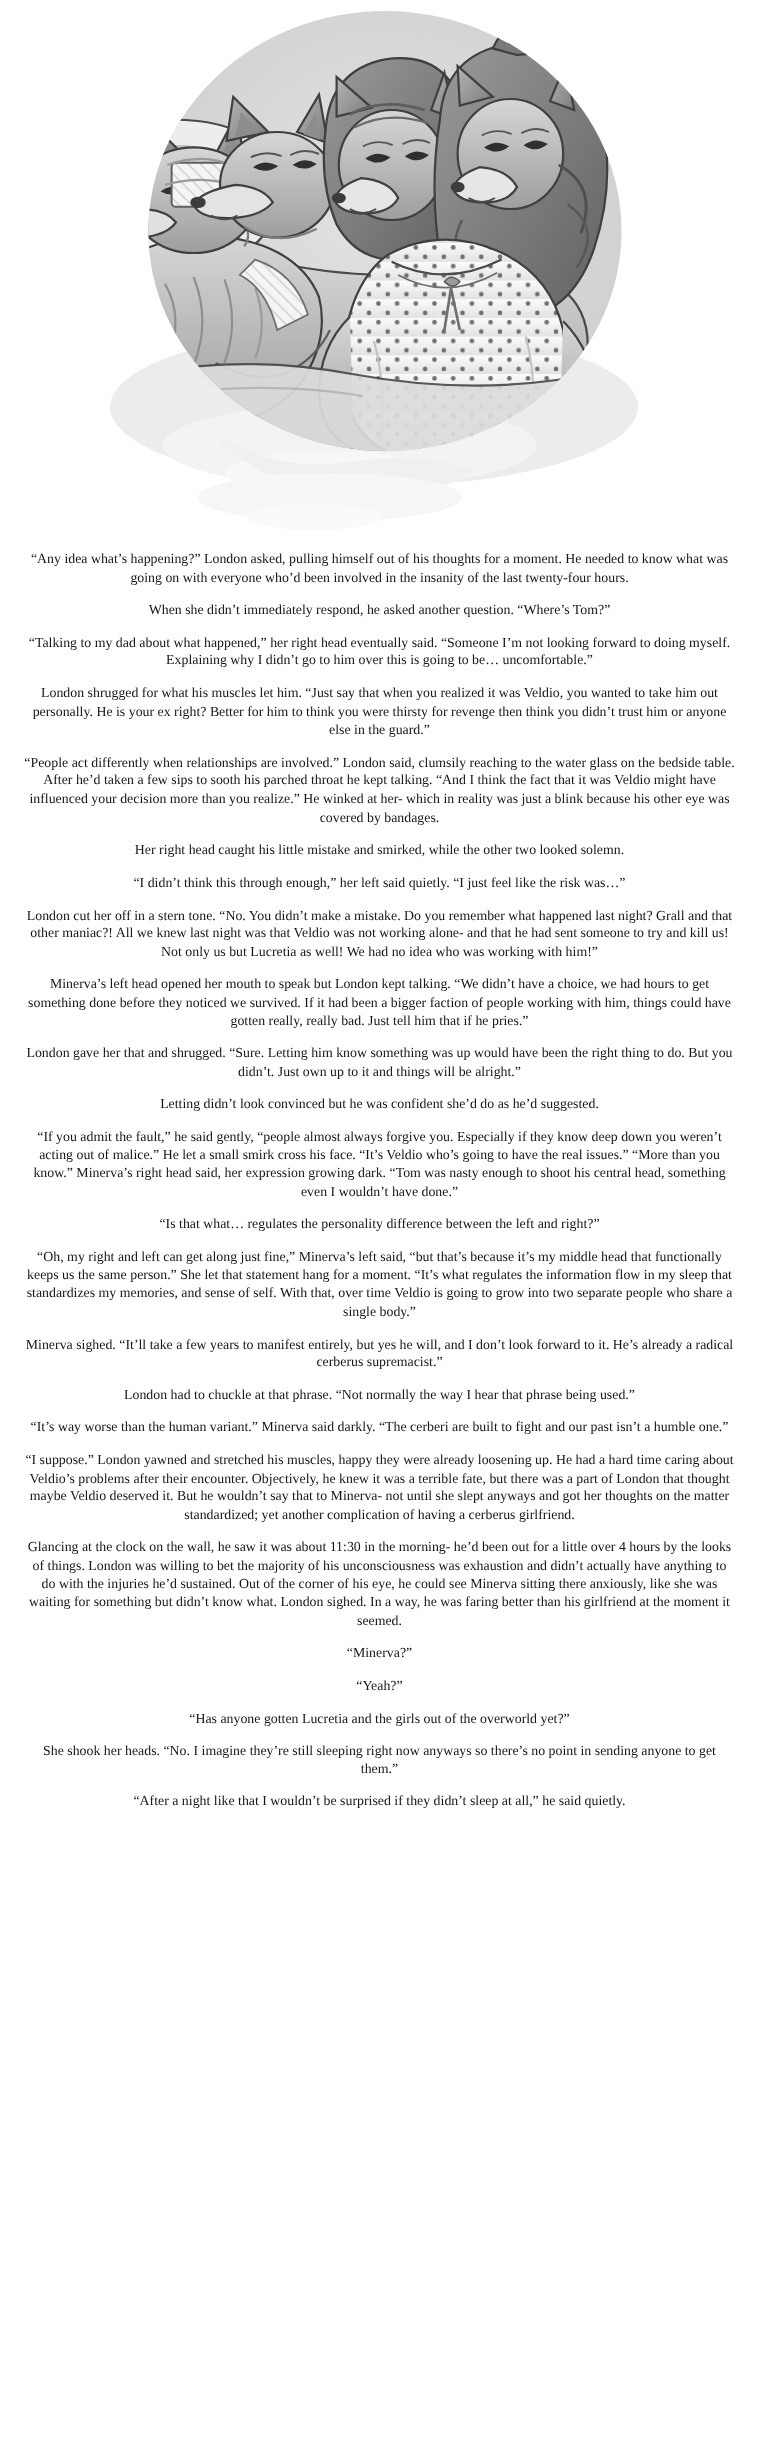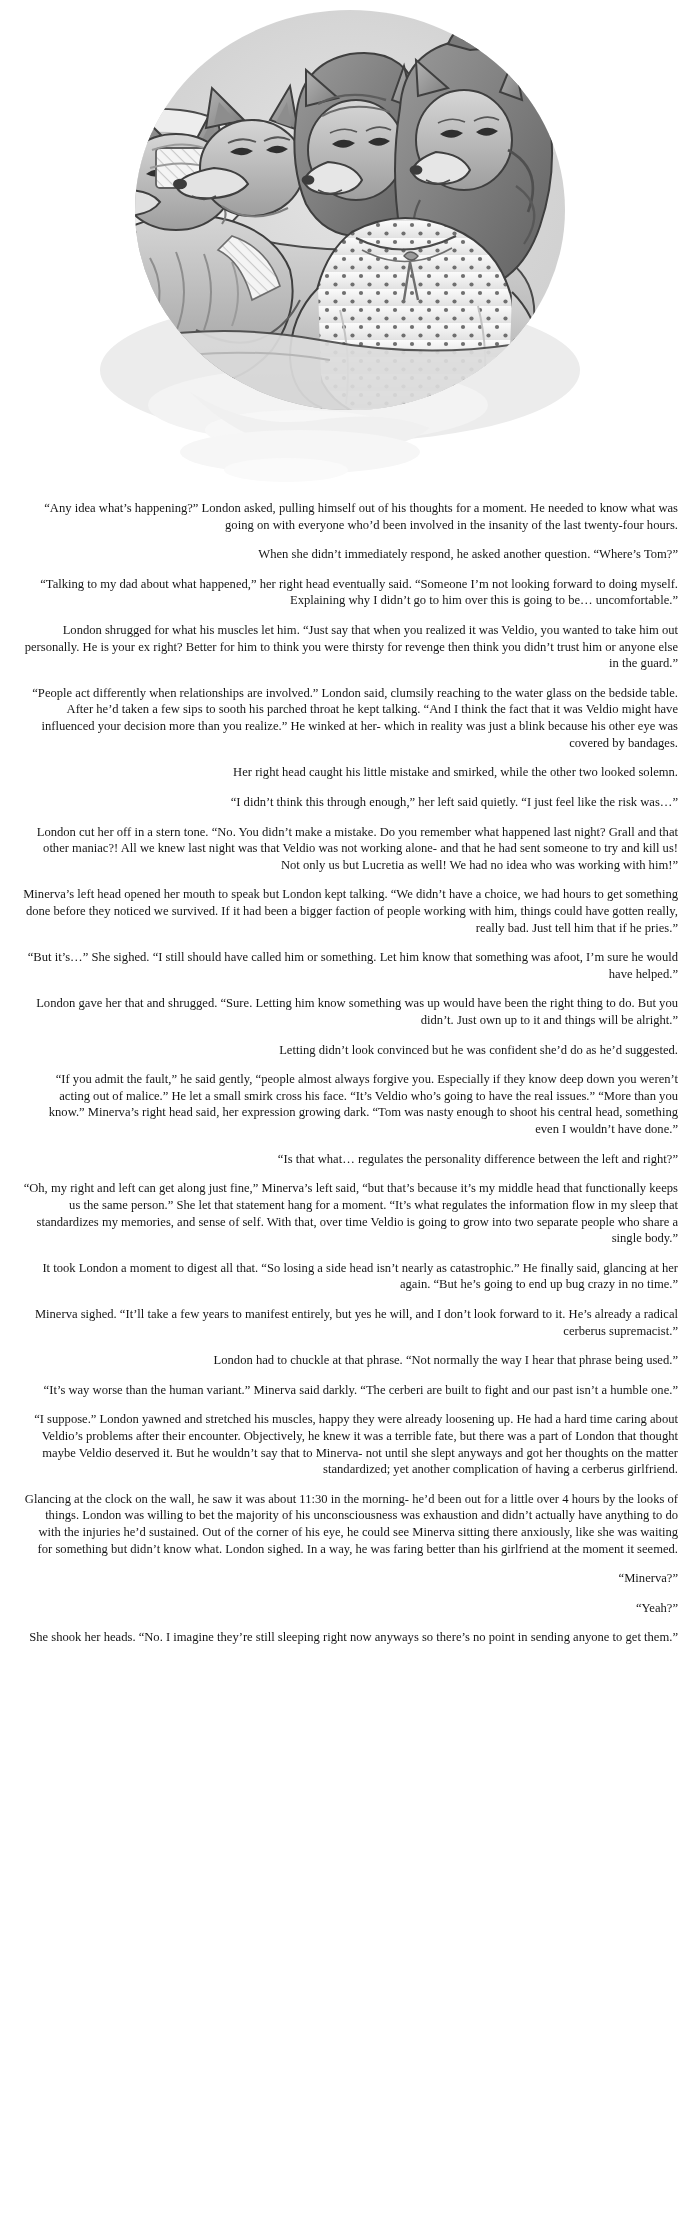--- a/index.html
+++ b/index.html
@@ -33,24 +33,24 @@
     height: 500px;
   }
 
   
   .story {
     padding: 0 22px 30px 22px;
     box-sizing: border-box;
     width: 700px;
   }
   .story p {
-    margin: 0 0 13px 0;
+    margin: 0 10px 13px 0;
     font-size: 12.6px;
     line-height: 1.32;
-    text-align: right;
+    text-align: center;
     color: #161616;
     font-family: "Liberation Serif", serif;
   }
 </style>
 </head>
 <body>
 
 <div class="page">
 
   <div class="illus-wrap">
@@ -250,29 +250,29 @@
   <div class="story">
     <p>“Any idea what’s happening?” London asked, pulling himself out of his thoughts for a moment. He needed to know what was going on with everyone who’d been involved in the insanity of the last twenty-four hours.</p>
     <p>When she didn’t immediately respond, he asked another question. “Where’s Tom?”</p>
     <p>“Talking to my dad about what happened,” her right head eventually said. “Someone I’m not looking forward to doing myself. Explaining why I didn’t go to him over this is going to be… uncomfortable.”</p>
     <p>London shrugged for what his muscles let him. “Just say that when you realized it was Veldio, you wanted to take him out personally. He is your ex right? Better for him to think you were thirsty for revenge then think you didn’t trust him or anyone else in the guard.”</p>
     <p>“People act differently when relationships are involved.” London said, clumsily reaching to the water glass on the bedside table. After he’d taken a few sips to sooth his parched throat he kept talking. “And I think the fact that it was Veldio might have influenced your decision more than you realize.” He winked at her- which in reality was just a blink because his other eye was covered by bandages.</p>
     <p>Her right head caught his little mistake and smirked, while the other two looked solemn.</p>
     <p>“I didn’t think this through enough,” her left said quietly. “I just feel like the risk was…”</p>
     <p>London cut her off in a stern tone. “No. You didn’t make a mistake. Do you remember what happened last night? Grall and that other maniac?! All we knew last night was that Veldio was not working alone- and that he had sent someone to try and kill us! Not only us but Lucretia as well! We had no idea who was working with him!”</p>
     <p>Minerva’s left head opened her mouth to speak but London kept talking. “We didn’t have a choice, we had hours to get something done before they noticed we survived. If it had been a bigger faction of people working with him, things could have gotten really, really bad. Just tell him that if he pries.”</p>
-    <p>“But it’s…” She sighed. “I still should have called him or something. Let him know that something was afoot, I’m sure he would have helped.”</p>
     <p>London gave her that and shrugged. “Sure. Letting him know something was up would have been the right thing to do. But you didn’t. Just own up to it and things will be alright.”</p>
     <p> Letting didn’t look convinced but he was confident she’d do as he’d suggested.</p>
     <p>“If you admit the fault,” he said gently, “people almost always forgive you. Especially if they know deep down you weren’t acting out of malice.” He let a small smirk cross his face. “It’s Veldio who’s going to have the real issues.” “More than you know.” Minerva’s right head said, her expression growing dark. “Tom was nasty enough to shoot his central head, something even I wouldn’t have done.”</p>
     <p>“Is that what… regulates the personality difference between the left and right?”</p>
     <p>“Oh, my right and left can get along just fine,” Minerva’s left said, “but that’s because it’s my middle head that functionally keeps us the same person.” She let that statement hang for a moment. “It’s what regulates the information flow in my sleep that standardizes my memories, and sense of self. With that, over time Veldio is going to grow into two separate people who share a single body.”</p>
-    <p>It took London a moment to digest all that. “So losing a side head isn’t nearly as catastrophic.” He finally said, glancing at her again. “But he’s going to end up bug crazy in no time.”</p>
     <p>Minerva sighed. “It’ll take a few years to manifest entirely, but yes he will, and I don’t look forward to it. He’s already a radical cerberus supremacist.”</p>
     <p>London had to chuckle at that phrase. “Not normally the way I hear that phrase being used.”</p>
     <p>“It’s way worse than the human variant.” Minerva said darkly. “The cerberi are built to fight and our past isn’t a humble one.”</p>
     <p>“I suppose.” London yawned and stretched his muscles, happy they were already loosening up. He had a hard time caring about Veldio’s problems after their encounter. Objectively, he knew it was a terrible fate, but there was a part of London that thought maybe Veldio deserved it. But he wouldn’t say that to Minerva- not until she slept anyways and got her thoughts on the matter standardized; yet another complication of having a cerberus girlfriend.</p>
     <p>Glancing at the clock on the wall, he saw it was about 11:30 in the morning- he’d been out for a little over 4 hours by the looks of things. London was willing to bet the majority of his unconsciousness was exhaustion and didn’t actually have anything to do with the injuries he’d sustained. Out of the corner of his eye, he could see Minerva sitting there anxiously, like she was waiting for something but didn’t know what. London sighed. In a way, he was faring better than his girlfriend at the moment it seemed.</p>
     <p>“Minerva?”</p>
     <p>“Yeah?”</p>
+    <p>“Has anyone gotten Lucretia and the girls out of the overworld yet?”</p>
     <p>She shook her heads. “No. I imagine they’re still sleeping right now anyways so there’s no point in sending anyone to get them.”</p>
+    <p>“After a night like that I wouldn’t be surprised if they didn’t sleep at all,” he said quietly.</p>
   </div>
 </div>
 
 </body></html>

